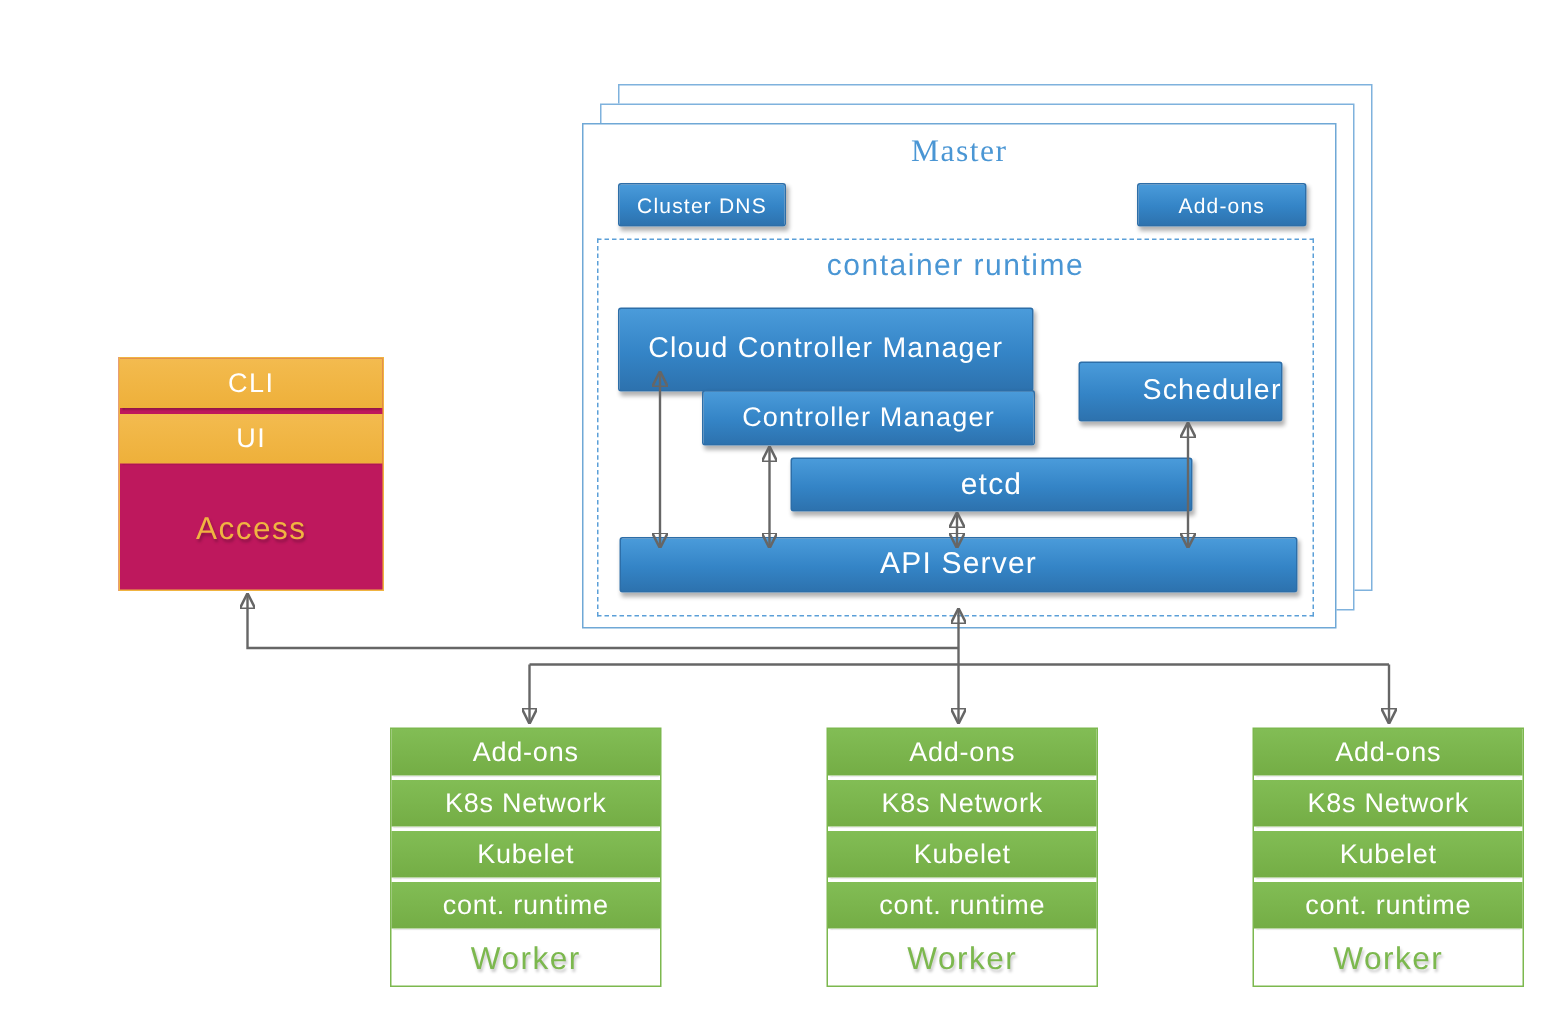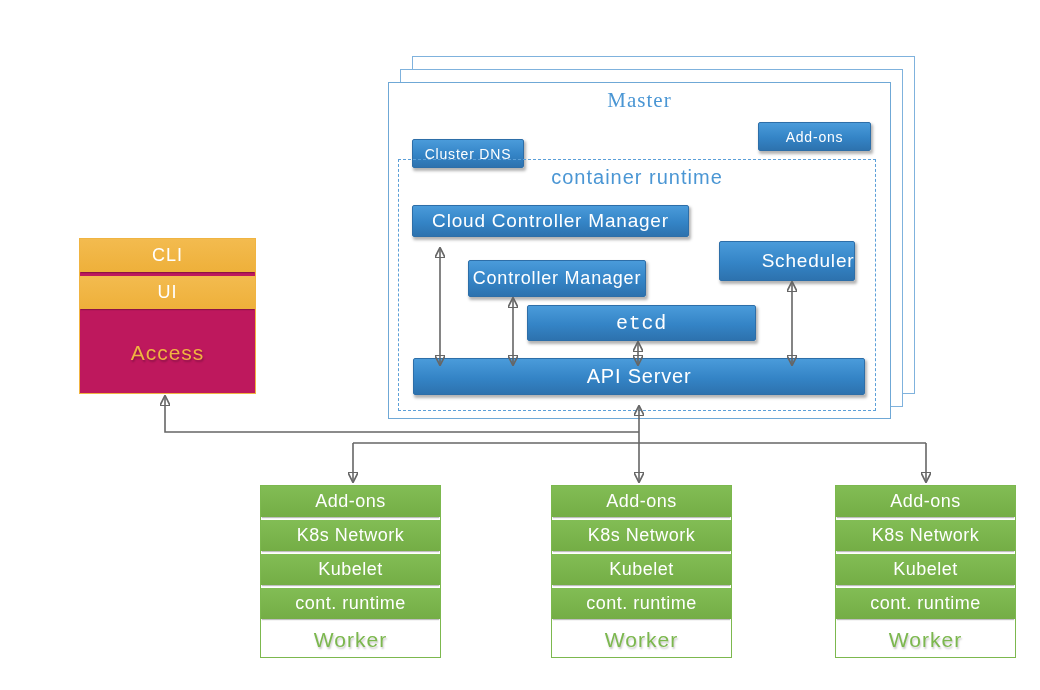--- a/index.html
+++ b/index.html
@@ -17,30 +17,30 @@
   .m-title{position:absolute;left:0;top:5px;width:100%;text-align:center;font-size:21px;letter-spacing:1px;color:var(--blue-light,#4a96d4);font-family:Liberation Serif, serif;}
 
   
   .bluebox{
     position:absolute;display:flex;align-items:center;justify-content:center;
     background:linear-gradient(180deg,#4a9bda 0%, #3484c6 55%, #2d72ae 100%);
     border:1px solid #2d6ea8;border-radius:2px;
     box-shadow:1.5px 2.5px 3px rgba(0,0,0,0.3);
     color:#fff;letter-spacing:0.8px;box-sizing:border-box;
   }
-  .btn-dns{left:23px;top:39px;width:112px;height:29px;font-size:14px;margin-top:17px;}
+  .btn-dns{left:23px;top:39px;width:112px;height:29px;font-size:14px;}
   .btn-addons{left:369px;top:39px;width:113px;height:29px;font-size:14px;}
 
   
   .runtime{position:absolute;left:9px;top:76px;width:478px;height:252px;border:1.5px dashed #5b9fd8;box-sizing:border-box;}
   .r-title{position:absolute;left:0;top:6px;width:100%;text-align:center;font-size:20px;letter-spacing:1px;color:var(--blue-light,#4a96d4);}
-  .ccm{left:13px;top:45px;width:277px;height:32px;font-size:19px;}
-  .cm{left:69px;top:100px;width:178px;height:37px;font-size:18px;}
+  .ccm{left:13px;top:45px;width:277px;height:56px;font-size:19px;}
+  .cm{left:69px;top:100px;width:222px;height:37px;font-size:18px;}
   .sched{left:320px;top:81px;width:136px;height:40px;font-size:19px;padding-left:42px;}
-  .etcd{left:128px;top:145px;width:229px;height:36px;font-size:20px;font-family:Liberation Mono, monospace;}
+  .etcd{left:128px;top:145px;width:268px;height:36px;font-size:20px;}
   .api{left:14px;top:198px;width:452px;height:37px;font-size:20px;}
 
   
   .access-stack{position:absolute;left:79px;top:238px;width:177px;height:156px;
     border:1.5px solid var(--orange,#f0b441);background:#be185d;box-sizing:border-box;
     display:flex;flex-direction:column;gap:4px;}
   .a-row{flex:none;height:33px;display:flex;align-items:center;justify-content:center;
     background:linear-gradient(180deg,#f3bb4f,#eeb03a);color:#fff;font-size:18px;letter-spacing:1px;
     box-shadow:0 2px 1px -1px rgba(0,0,0,0.25);}
   .a-label{flex:1;display:flex;align-items:center;justify-content:center;

